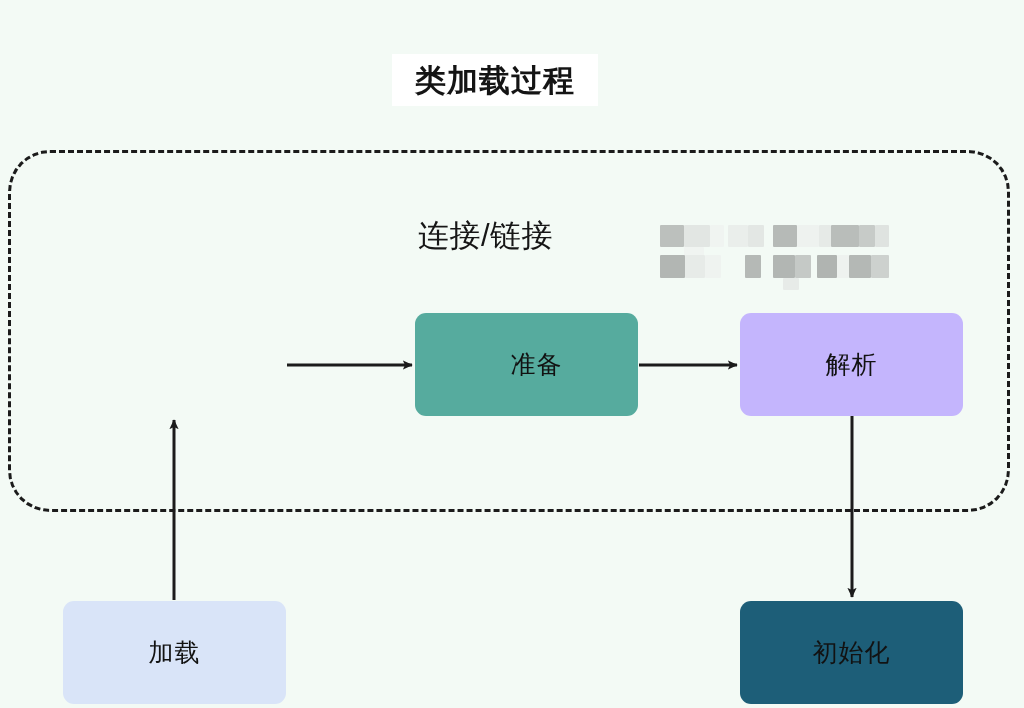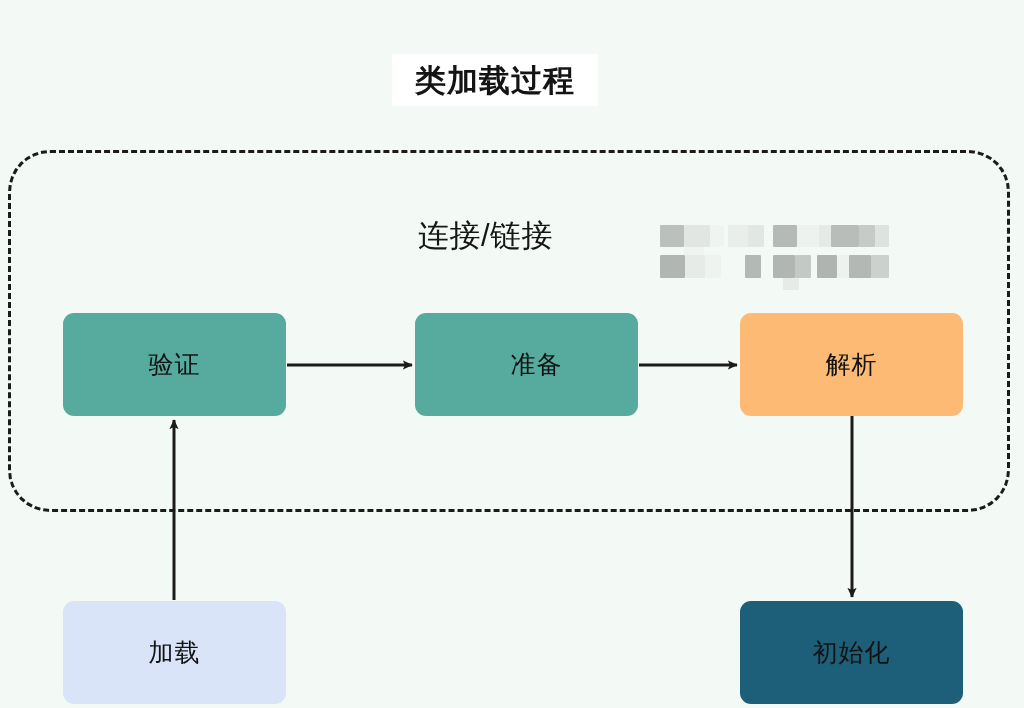--- a/index.html
+++ b/index.html
@@ -144,27 +144,24 @@
     <div class="blk" style="left:90px; top:37px; width:16px; height:23px; background:#b5b9b6;"></div>
     <div class="blk" style="left:118px;top:37px; width:22px; height:23px; background:#b2b6b3;"></div>
     <div class="blk" style="left:140px;top:37px; width:16px; height:23px; background:#c5c9c6;"></div>
     <div class="blk" style="left:128px;top:60px; width:16px; height:12px; background:#e7ebe8;"></div>
     <div class="blk" style="left:162px;top:37px; width:20px; height:23px; background:#b0b4b1;"></div>
     <div class="blk" style="left:182px;top:37px; width:12px; height:23px; background:#eef2ef;"></div>
     <div class="blk" style="left:194px;top:37px; width:22px; height:23px; background:#b4b8b5;"></div>
     <div class="blk" style="left:216px;top:37px; width:18px; height:23px; background:#cdd1ce;"></div>
   </div>
 
-  <div class="node node-verify" style="background:#56ab9e;">
-    <span class="node-label">验证</span>
-  </div>
   <div class="node node-prepare" style="background:#56ab9e;">
     <span class="node-label">准备</span>
   </div>
-  <div class="node node-resolve" style="background:#fdba74;">
+  <div class="node node-resolve" style="background:#c4b5fd;">
     <span class="node-label">解析</span>
   </div>
   <div class="node node-init" style="background:#1d5e78;">
     <span class="node-label">初始化</span>
   </div>
   <div class="node node-load" style="background:#d9e4f8;">
     <span class="node-label">加载</span>
   </div>
 
   <svg id="arrows" viewBox="0 0 1024 708">

